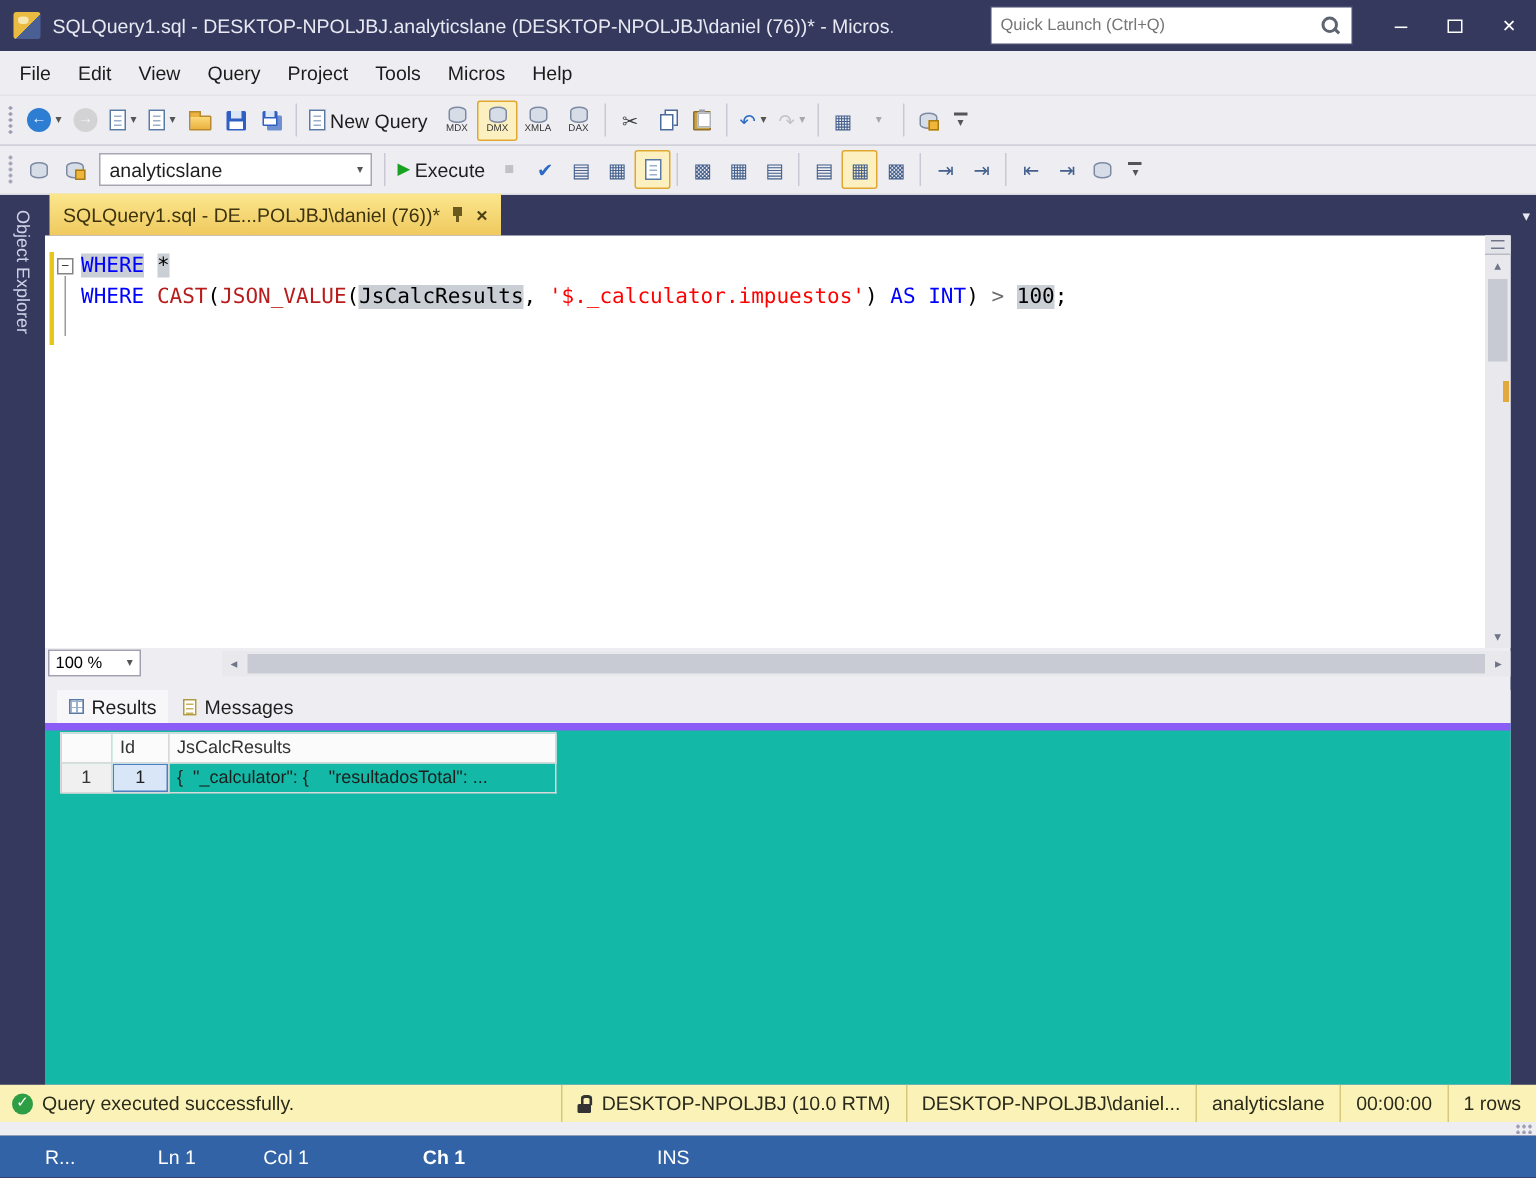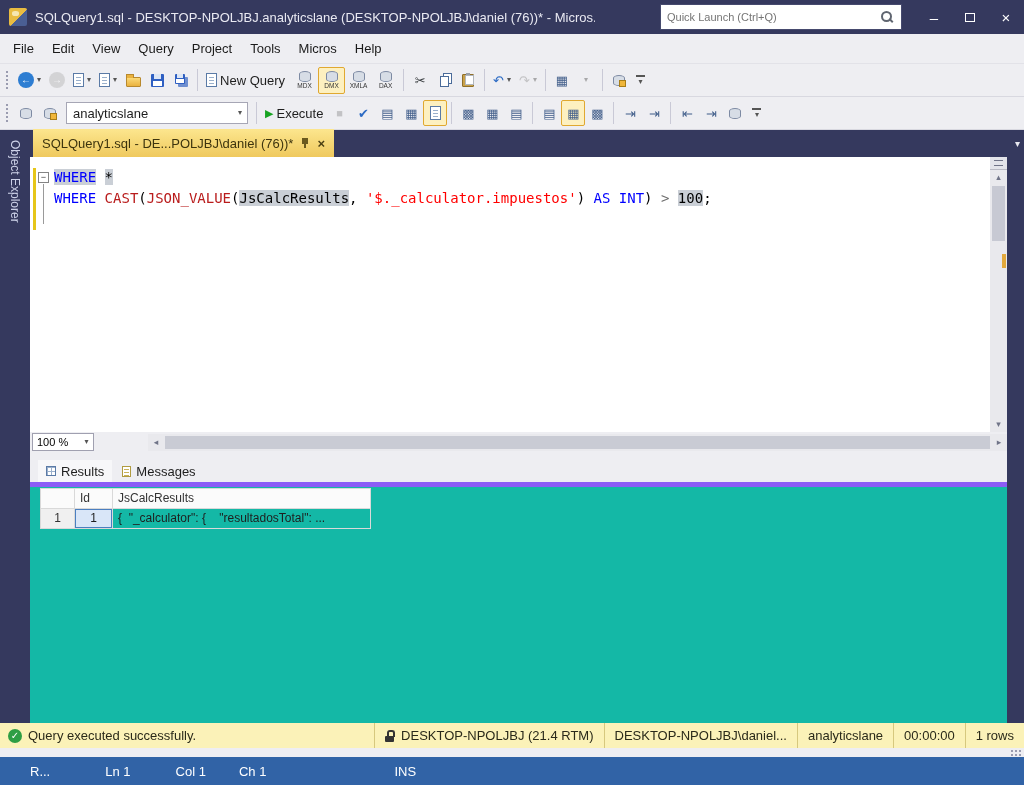--- a/index.html
+++ b/index.html
@@ -164,21 +164,21 @@
   .lock-icon::before { content:''; position:absolute; top:0; left:2px; width:4px; height:5px;
               border:2px solid #333; border-bottom:none; border-radius:3px 3px 0 0; }
   .lock-icon::after { content:''; position:absolute; bottom:0; left:0; width:9px; height:6px; background:#333; border-radius:1px; }
 
   .gray-strip { height:9px; background:#eeeef2; position:relative; }
   .gray-strip::after { content:''; position:absolute; right:2px; bottom:1px; width:12px; height:7px;
               background-image:radial-gradient(circle at 2px 2px,#9a9cb0 1px,transparent 1.3px); background-size:4px 4px; }
 
   .status-blue { height:28px; background:#3163a6; color:#fff; display:flex; align-items:center; font-size:13px; }
   .sb-ready { margin-left:30px; }
-  .sb-ln { margin-left:55px; } .sb-col { margin-left:45px; } .sb-ch { margin-left:33px; } .sb-ins { margin-left:128px; }
+  .sb-ln { margin-left:55px; } .sb-col { margin-left:45px; } .sb-ch { margin-left:76px;font-weight:bold; } .sb-ins { margin-left:128px; }
 </style>
 </head>
 <body>
 
 <div class="titlebar">
   <span class="app-icon"></span>
   <span class="win-title">SQLQuery1.sql - DESKTOP-NPOLJBJ.analyticslane (DESKTOP-NPOLJBJ\daniel (76))* - Micros...</span>
   <div class="quick-launch">
     <input placeholder="Quick Launch (Ctrl+Q)" style="">
     <span class="mag"></span>
@@ -436,21 +436,21 @@
 </div>
 
 <div class="status-yellow">
   <div class="sy-msg">
     <span class="ok-circle">✓</span>
     <span>Query executed successfully.</span>
   </div>
   <div class="sy-right">
     <div class="sy-seg">
       <span class="lock-icon"></span>
-      <span>DESKTOP-NPOLJBJ (21.4 RTM)</span>
+      <span>DESKTOP-NPOLJBJ (10.0 RTM)</span>
     </div>
     <div class="sy-seg">
       <span>DESKTOP-NPOLJBJ\daniel...</span>
     </div>
     <div class="sy-seg">
       <span>analyticslane</span>
     </div>
     <div class="sy-seg">
       <span>00:00:00</span>
     </div>

